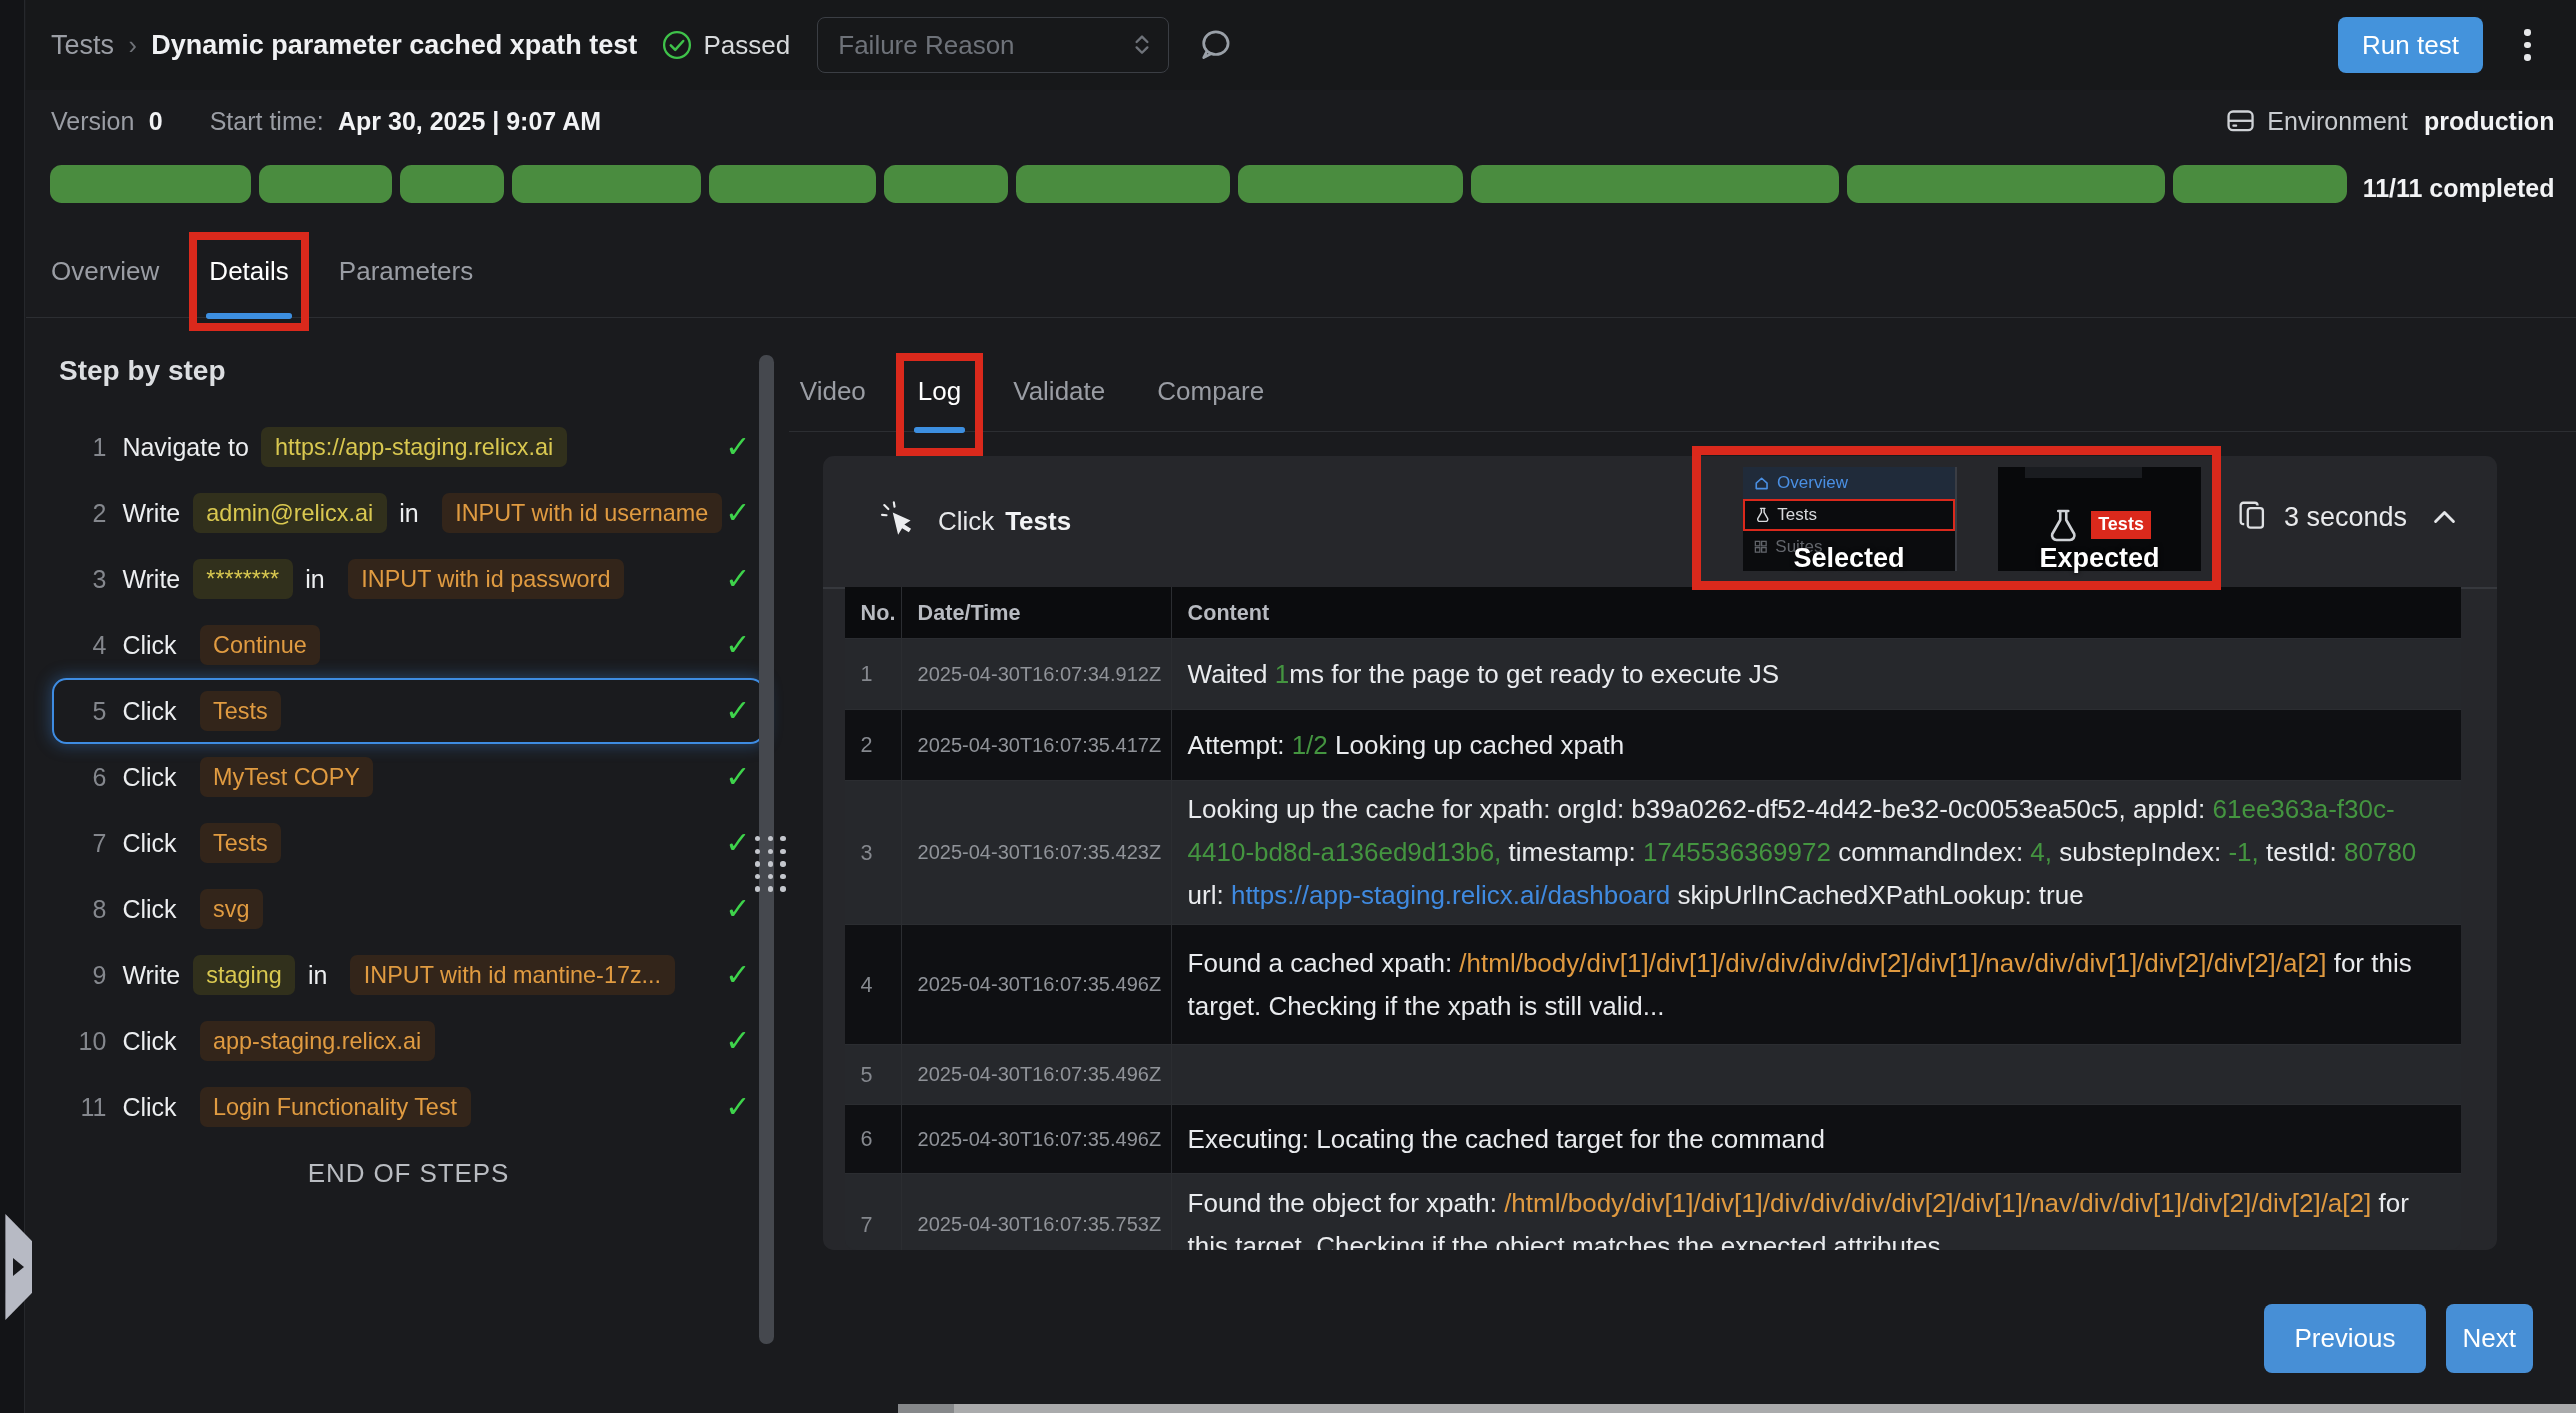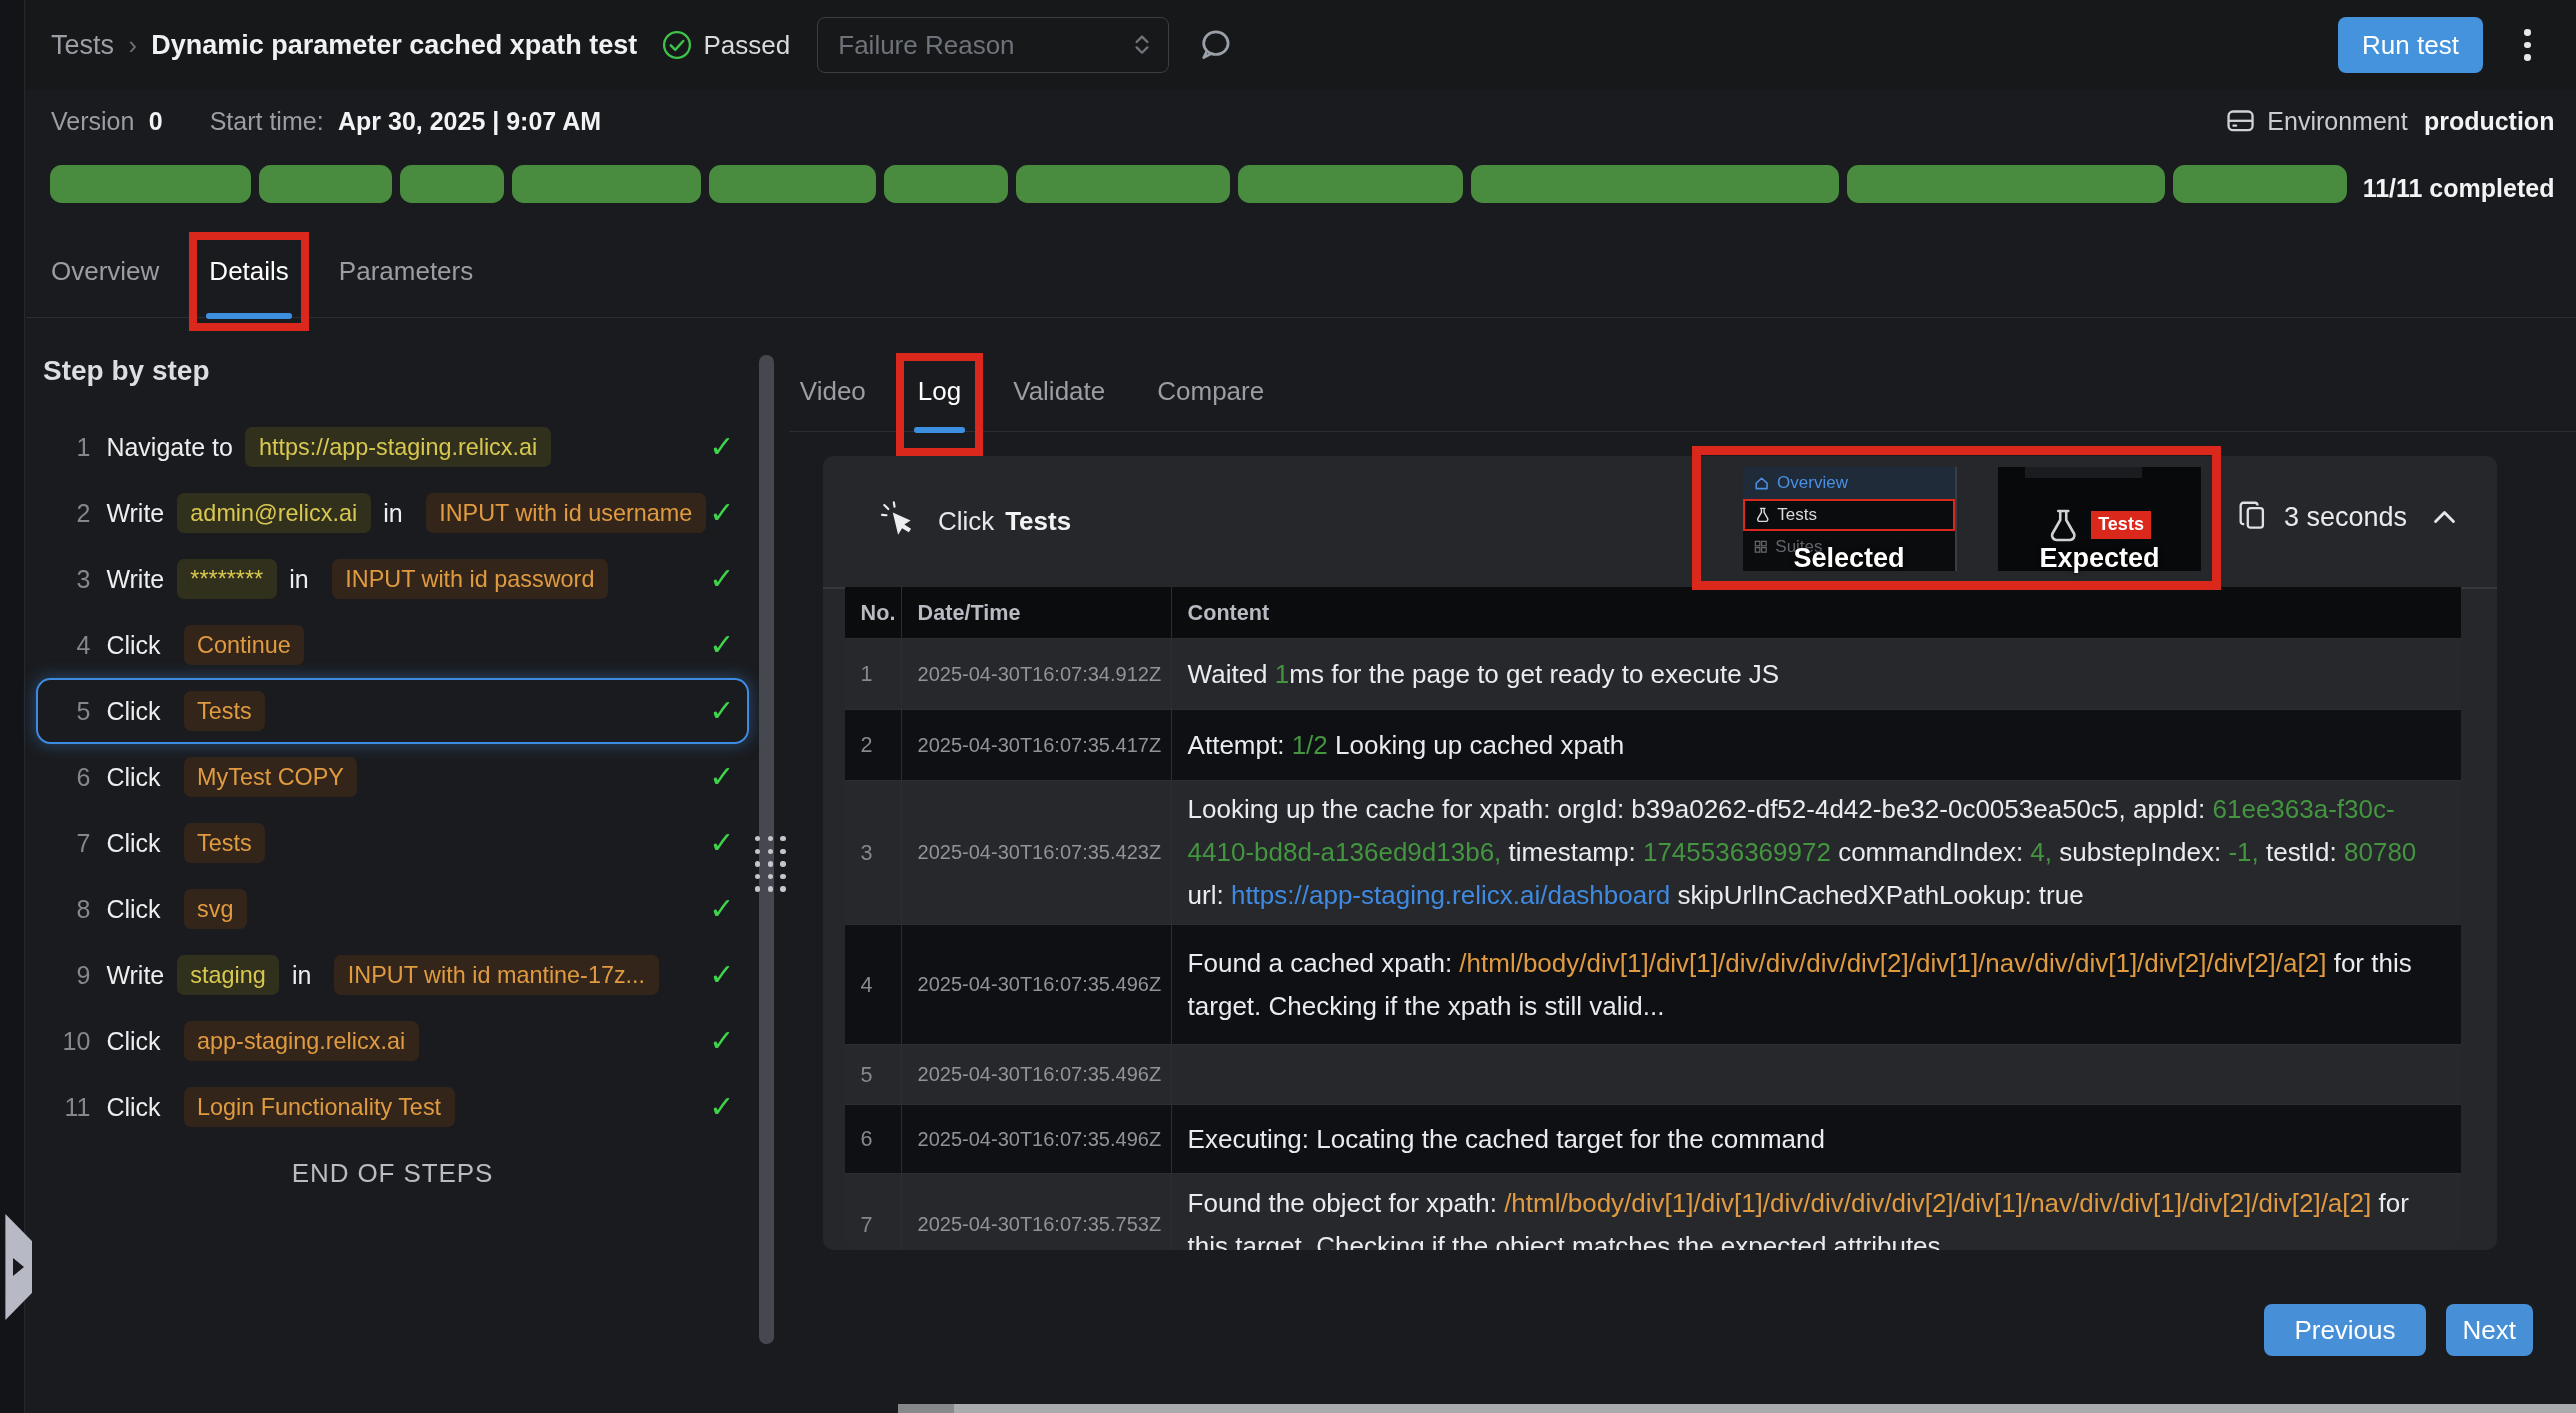--- a/index.html
+++ b/index.html
@@ -52,21 +52,21 @@
   .main-tabs { position:absolute; left:26px; right:0; top:225px; height:93px; display:flex; gap:50px;
     padding-left:25px; border-bottom:1.8px solid #2c2e32; }
   .tab { position:relative; display:flex; align-items:center; font-size:26px; color:#9a9da4; cursor:pointer; }
   .tab.active { color:#ffffff; }
   .tab.active .underline { position:absolute; bottom:-1.8px; left:-3.6px; right:-3.6px; height:5.4px; background:#3d8fe0; border-radius:2.7px; }
   .annot { position:absolute; border:8px solid #da291c; pointer-events:none; z-index:30; }
   .annot.details-annot { left:-20px; right:-20px; top:7.2px; bottom:-14.4px; }
   .annot.log-annot { left:-21.6px; right:-21.6px; top:-1.8px; bottom:-25px; }
 
   
-  .steps-panel { position:absolute; left:16px; top:317px; width:732px; bottom:36px; }
+  .steps-panel { position:absolute; left:32px; top:317px; width:732px; bottom:36px; }
   .steps-title { margin:38px 0 0 27px; font-size:28px; font-weight:700; color:#dcdee1; }
   .steps-list { position:absolute; left:20px; width:713px; top:97px; }
   .step { height:66px; display:flex; align-items:center; padding:0 12.6px 0 14.4px;
     border:2.7px solid transparent; border-radius:14.4px; cursor:pointer; }
   .step.selected { border-color:#3e8ce2; box-shadow:0 0 16px 1.8px rgba(64,140,230,.35); }
   .step .num { width:38px; text-align:right; color:#84878d; font-size:25px; flex:none; }
   .step .action { margin-left:16px; color:#eceef0; font-size:25px; white-space:nowrap; }
   .chip { margin-left:12.6px; font-size:23.4px; padding:6.3px 13.5px; border-radius:7.2px; white-space:nowrap; }
   .chip.value { color:#d9c850; background:#31301c; }
   .chip.target { color:#e09b41; background:#33251a;margin-left:23px; }
@@ -120,21 +120,21 @@
   .cell.c-ts { color:#909399; font-size:20px; border-right:1.8px solid #2b2d31; }
   .cell.c-content { font-size:26px; line-height:43px; color:#e9ebee; display:block; padding-right:20px; }
   .trow.odd { background:#26282c; }
   .trow.even { background:#0f1013; }
   .seg-green { color:#449540; }
   .seg-orange { color:#e09a40; }
   .seg-link { color:#3f8ae0; cursor:pointer; }
 
   
   .pager { position:absolute; right:43px; top:1304px; display:flex; gap:20px; }
-  .pager button { height:52px; background:#478fd6; border:none; border-radius:8px; color:#fff; font-size:26px;
+  .pager button { height:69px; background:#478fd6; border:none; border-radius:8px; color:#fff; font-size:26px;
     font-family:inherit; cursor:pointer; }
   .prev-btn { padding:0 30px; }
   .next-btn { padding:0 17px; }
   .h-scrollbar { position:absolute; left:898px; right:0; bottom:0; height:10px; background:#aaabac; cursor:pointer; }
   .h-scrollbar .cap { position:absolute; left:0; top:0; width:56px; height:10px; background:#86888a; }
 
   svg { display:block; }
 </style>
 </head>
 <body>

